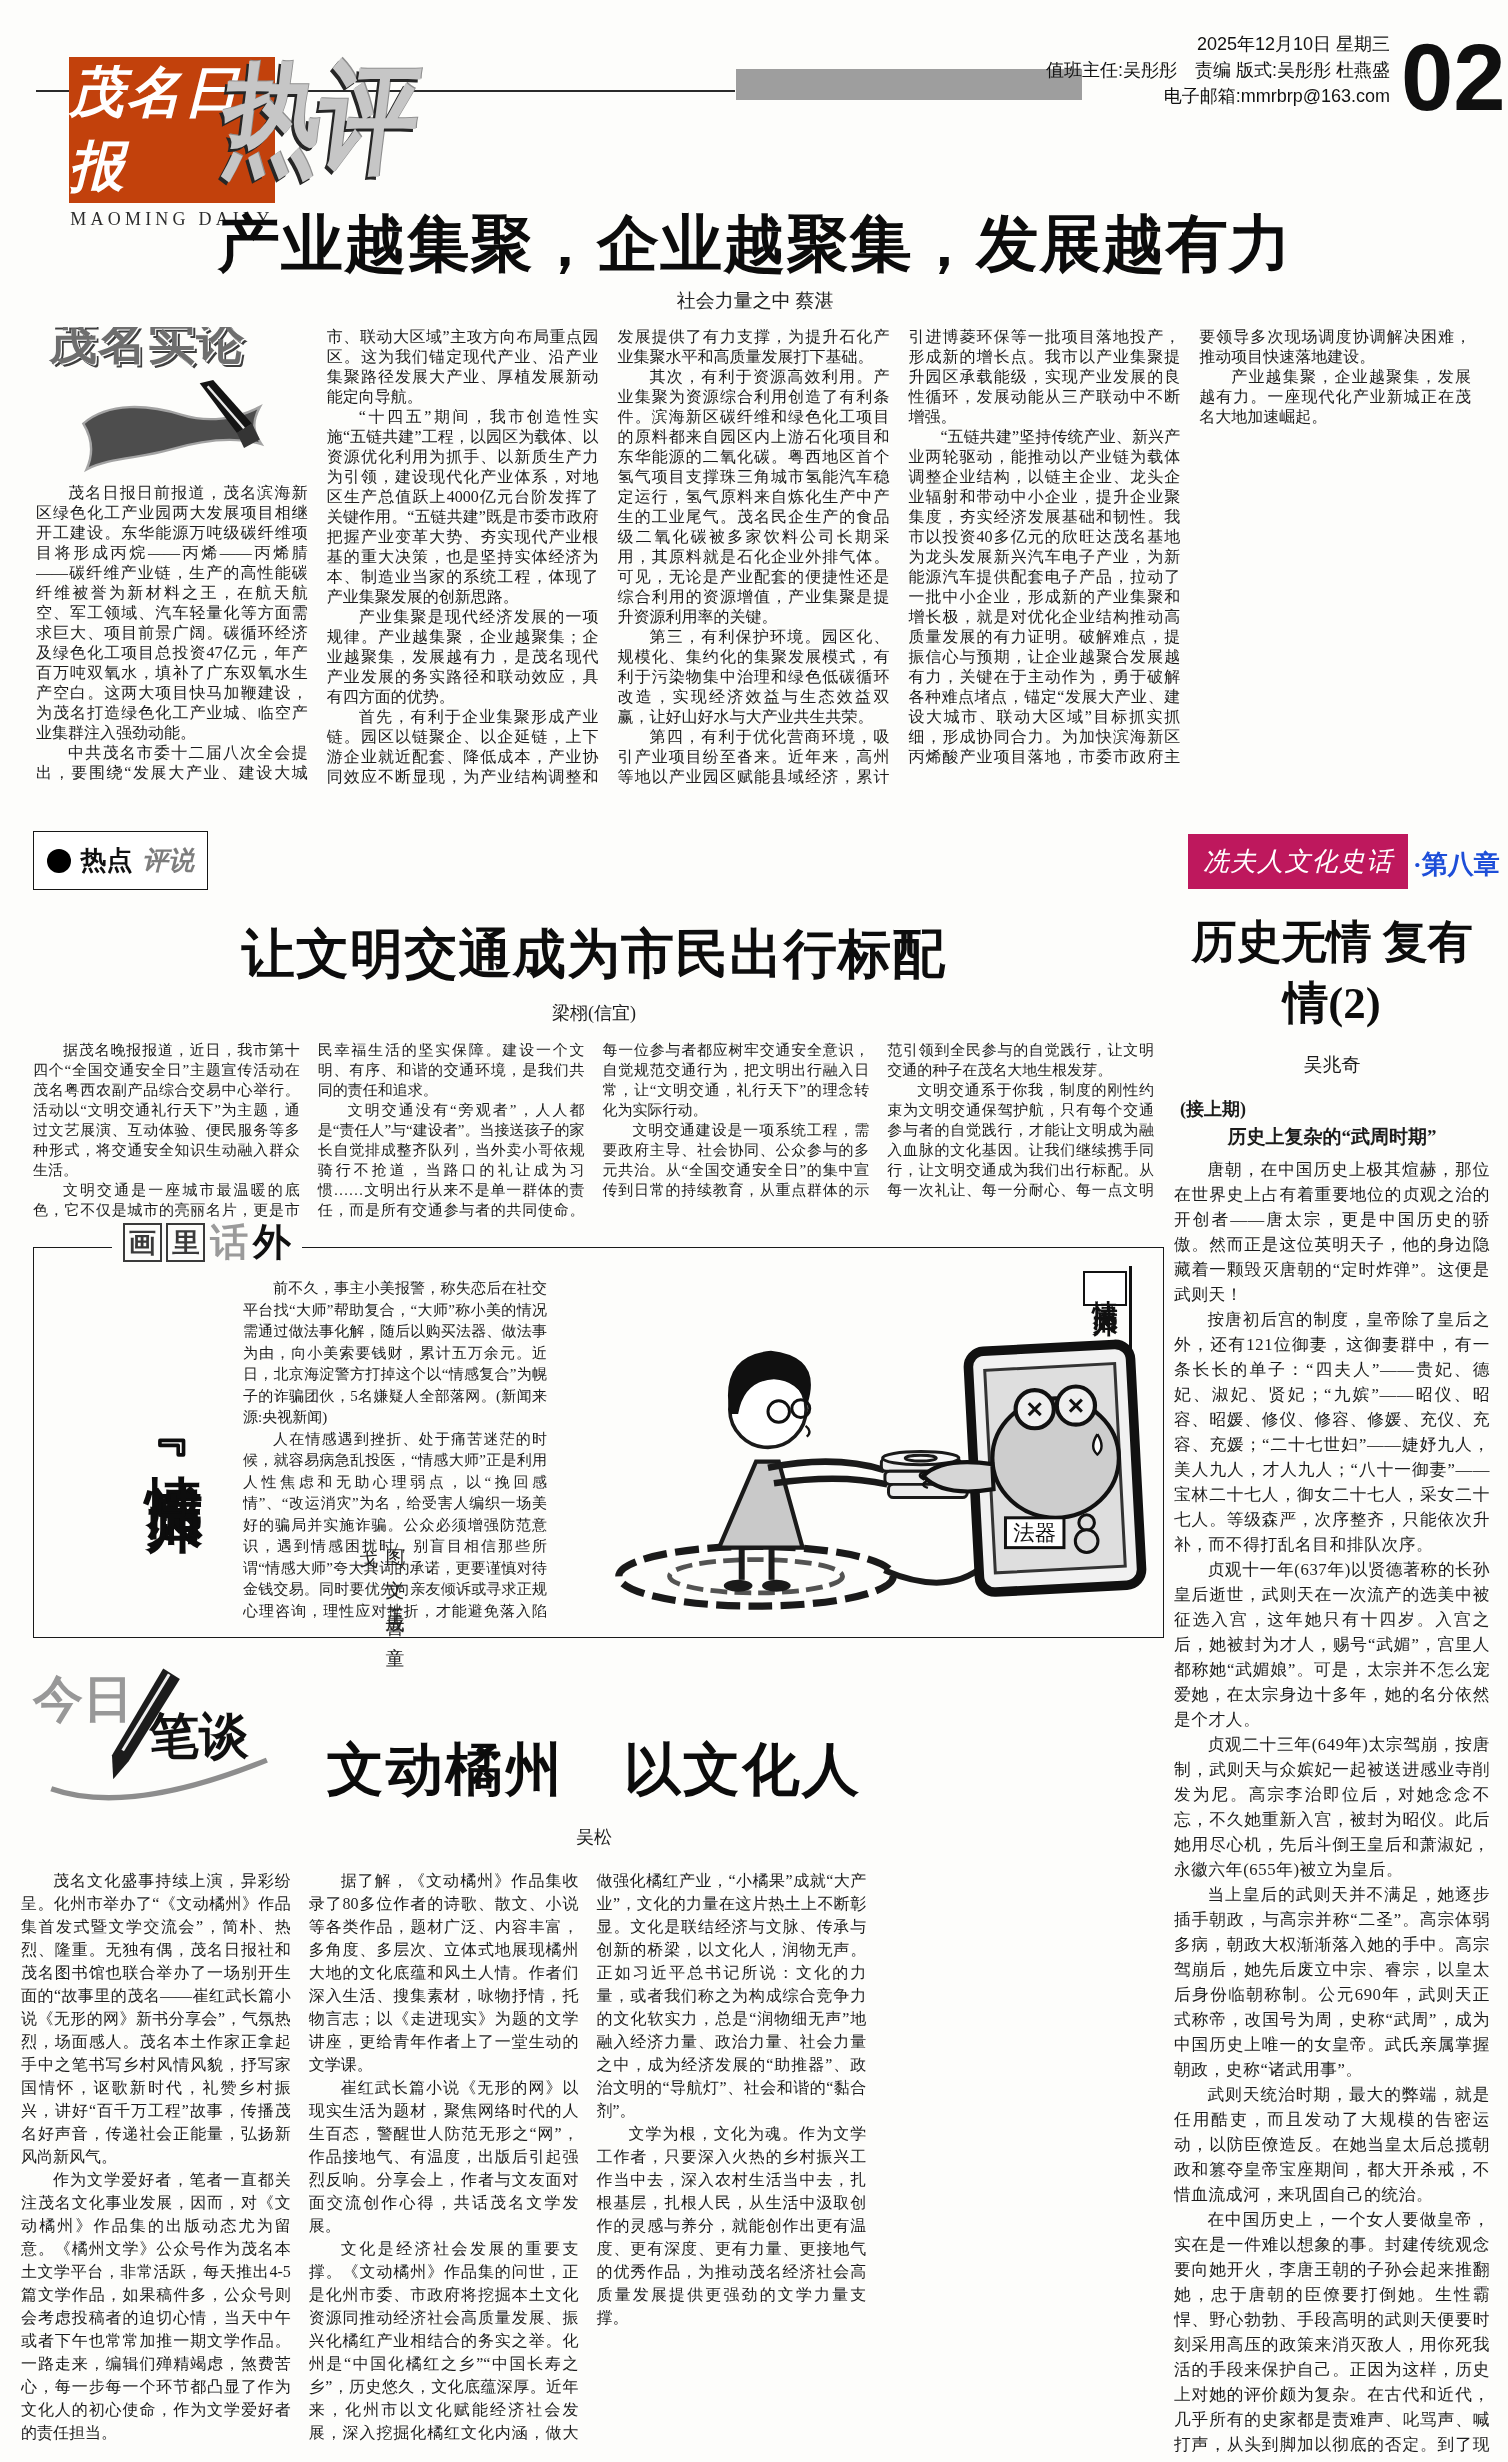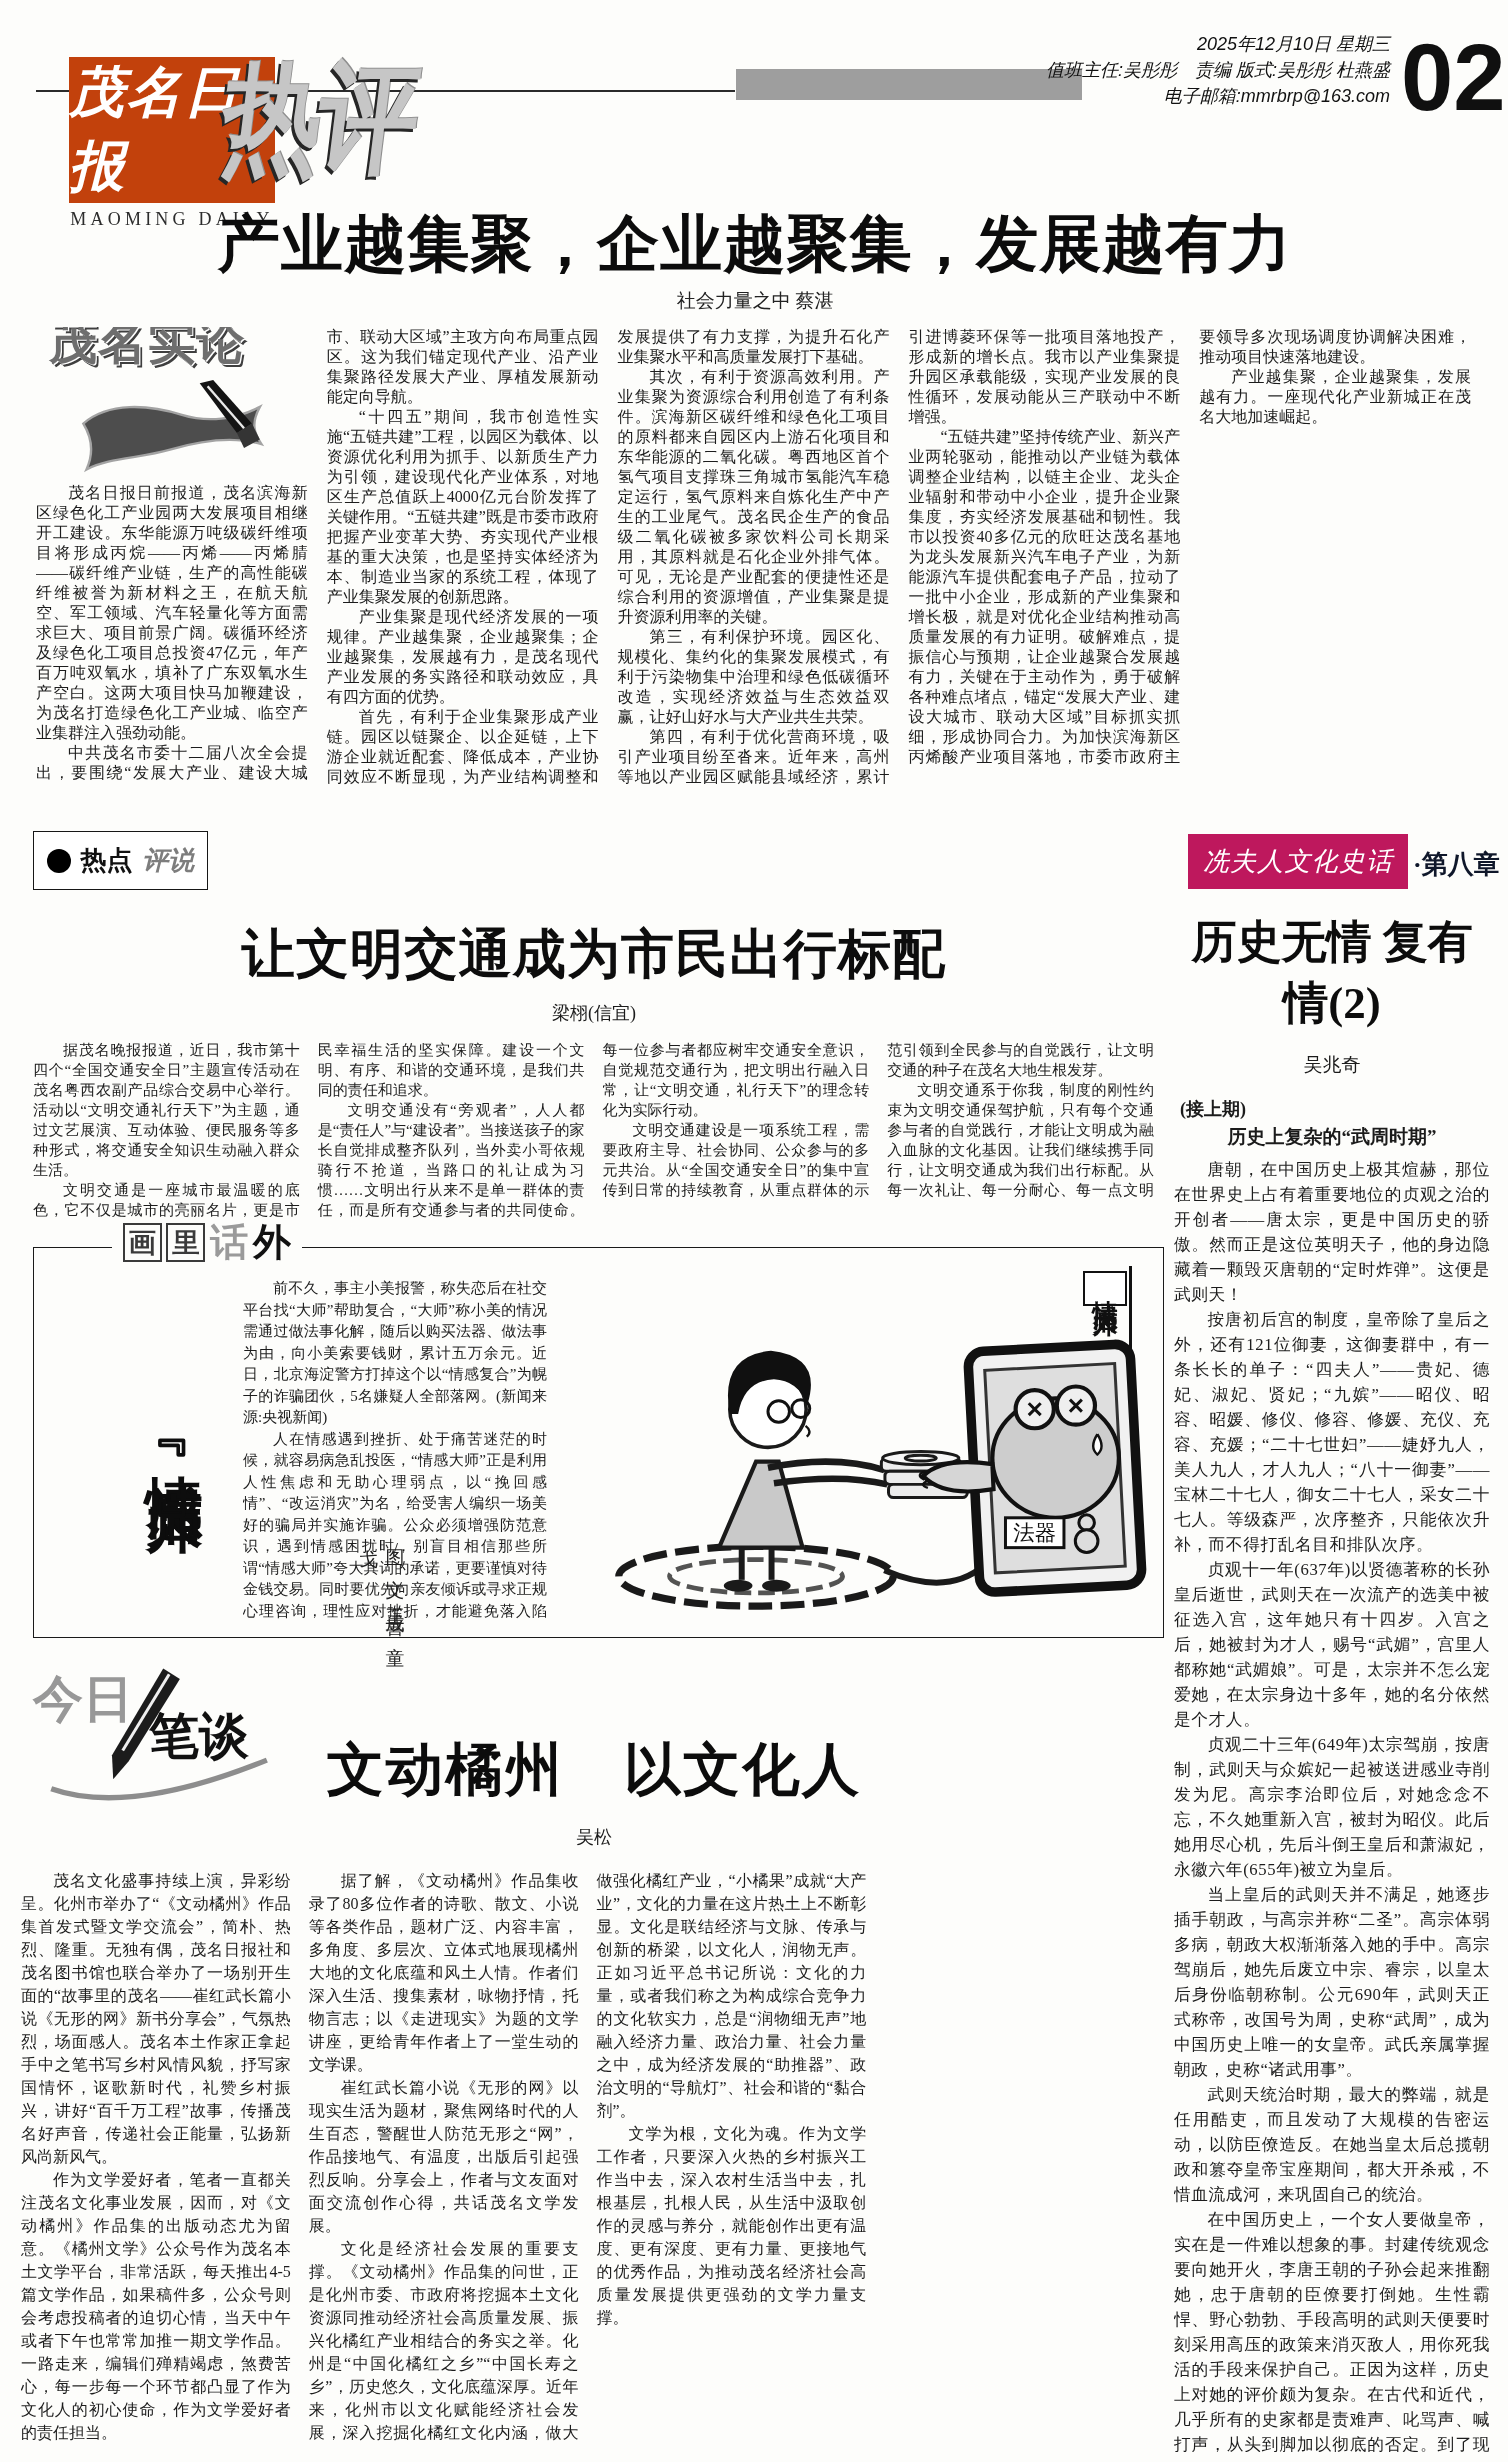--- a/index.html
+++ b/index.html
@@ -7,21 +7,21 @@
   .page {
     position:relative; width:1508px; height:2462px; overflow:hidden;
     background:#fdfdfb; color:#1b1b1b;
     font-family:"Liberation Serif","DejaVu Serif",serif;
   }
   
   .hdr-rule { position:absolute; left:36px; top:90px; width:699px; height:1.8px; background:#2b2b2b; }
   .hdr-band { position:absolute; left:736px; top:69px; width:346px; height:31px; background:#9e9e9e; }
   .hdr-info { position:absolute; left:865px; top:31px; width:525px; text-align:right;
               font-family:"Liberation Sans","DejaVu Sans",sans-serif; color:#111; }
-  .hdr-info .line { font-size:18px; line-height:26px;font-style:italic; }
+  .hdr-info .line { font-size:18px; line-height:26px; }
   .page-no { position:absolute; left:1401px; top:31px; font-family:"Liberation Sans","DejaVu Sans",sans-serif;
              font-size:94px; font-weight:bold; color:#101010; line-height:1; }
   .logo-box { position:absolute; left:69px; top:57px; width:206px; height:146px; background:#c2410c;
               display:flex; align-items:center; justify-content:center; }
   .logo-box span { color:#ffffff; font-size:55px; font-weight:800; font-style:italic; letter-spacing:2.4px; }
   .logo-en { position:absolute; left:69px; top:209px; width:206px; text-align:center;
              font-size:18px; letter-spacing:4.2px; color:#2c2c2c; }
   .section-big { position:absolute; left:230px; top:58px; font-size:122px; font-weight:800; line-height:1;
                  color:#c6c6c6; letter-spacing:-4.8px; transform:skewX(-7deg) scaleX(.82); transform-origin:left top;
                  text-shadow:-3px 3px 0 #262626, 1.2px -1.2px 0 #8f8f8f; }
@@ -45,21 +45,21 @@
   .hot-badge .b { font-size:26px; font-weight:800; color:#7d7d7d; font-style:italic; }
   .hot-title { position:absolute; left:36px; top:919px; width:1116px; text-align:center;
                font-size:53px; font-weight:900; color:#0d0d0d; letter-spacing:1.2px; }
   .hot-byline { position:absolute; left:36px; top:1001px; width:1116px; text-align:center; font-size:18px; }
   .hot-body { position:absolute; left:33px; top:1040px; width:1121px; height:197px; overflow:hidden;
               column-count:4; column-gap:18px; column-fill:auto; font-size:15px; line-height:20px; }
   
   .serial-kicker { position:absolute; left:1188px; top:834px; width:220px; height:55px; background:#be185d;
                    display:flex; align-items:center; justify-content:center; }
   .serial-kicker span { color:#fff; font-size:26px; font-style:italic; letter-spacing:1.2px; }
-  .serial-chapter { position:absolute; left:1413px; top:847px; font-size:26px; font-weight:700; color:#0f172a; }
+  .serial-chapter { position:absolute; left:1413px; top:847px; font-size:26px; font-weight:700; color:#1d4ed8; }
   .serial-title { position:absolute; left:1174px; top:912px; width:316px; text-align:center;
                   font-size:45px; font-weight:900; line-height:1.35; color:#0c0c0c; }
   .serial-author { position:absolute; left:1174px; top:1052px; width:316px; text-align:center; font-size:19px; }
   .serial-note { position:absolute; left:1180px; top:1097px; font-size:18px; font-weight:700; }
   .serial-subhead { position:absolute; left:1174px; top:1124px; width:316px; text-align:center;
                     font-size:19px; font-weight:800; }
   .serial-body { position:absolute; left:1174px; top:1157px; width:316px; height:1295px; overflow:hidden;
                  font-size:16.7px; line-height:25px; letter-spacing:0.6px; }
   
   .cartoon-box { position:absolute; left:33px; top:1247px; width:1131px; height:391px; border:1.8px solid #1a1a1a; background:#fdfdfb; }

